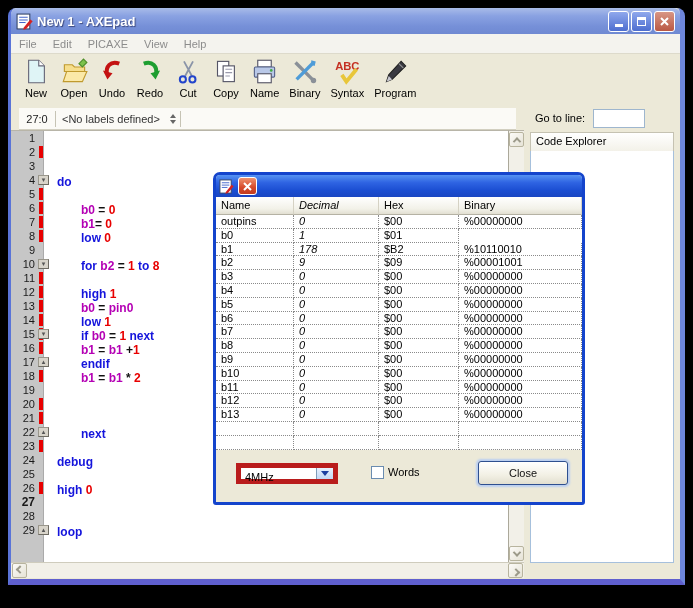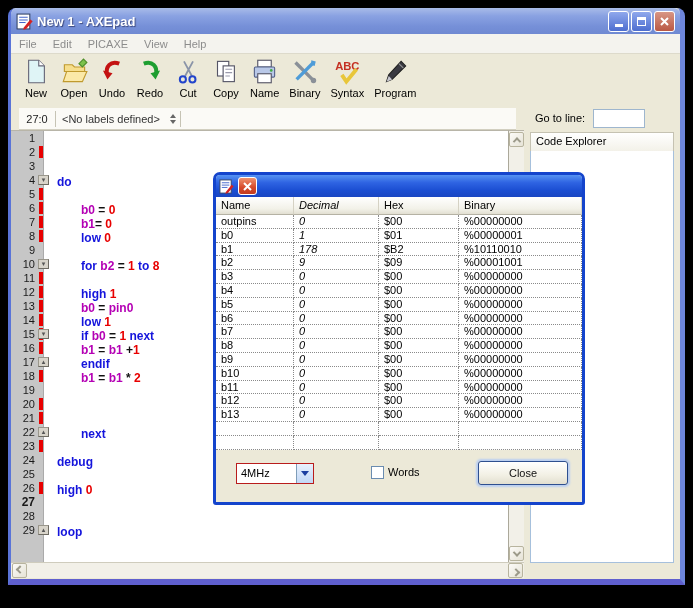--- a/index.html
+++ b/index.html
@@ -103,22 +103,22 @@
   .th-row { display:flex; height:18px;justify-content:center; }
   .th-cell { background:linear-gradient(180deg,#FFFFFF,#F2F1E8 70%,#E2DFD2);
          border-right:1px solid #D5D2C4; border-bottom:1px solid #B5B2A4;
          font-size:11px; color:#000; padding:2px 0 0 5px; }
   .td-row { display:flex; height:13.8px; }
   .td-cell { border-right:1px dotted #8A8A8A; border-bottom:1px dotted #8A8A8A;
          font-size:11px; color:#000; padding:0 0 0 5px; line-height:13px; white-space:nowrap; overflow:hidden; }
   .cw0{width:78px;} .cw1{width:85px;font-style:italic;} .cw2{width:80px;} .cw3{flex:1;}
 
   #dlg-footer { position:absolute; left:0; top:275px; width:366px; height:52px; }
-  #speed-combo { position:absolute; left:20px; top:13px; width:78px; height:21px; background:#fff;
-         border:1px solid #b91c1c; display:flex; }
+  #speed-combo { position:absolute; left:20px; top:13px; width:102px; height:21px; background:#fff;
+         border:5px solid #b91c1c; display:flex; }
   #speed-value { flex:1; font-size:11px; padding:3px 0 0 4px; }
   #speed-drop { width:17px; border-left:1px solid #7F9DB9;
          background:linear-gradient(180deg,#E8F1FD,#C2D8F6); display:flex; align-items:center; justify-content:center; }
   .dd-tri { width:0; height:0; border-left:4px solid transparent; border-right:4px solid transparent;
          border-top:5px solid #1C3FA0; }
   #words-box { position:absolute; left:155px; top:16px; width:13px; height:13px; background:#fff;
          border:1px solid #6A8CB0; }
   #words-label { position:absolute; left:172px; top:16px; font-size:11px; color:#000; }
   #close-btn { position:absolute; left:262px; top:11px; width:90px; height:24px;
          background:linear-gradient(180deg,#FFFFFF,#F2F0E4 60%,#E2DFD0);
@@ -368,21 +368,20 @@
       <div class="td-row">
         <div class="td-cell cw0">outpins</div>
         <div class="td-cell cw1">0</div>
         <div class="td-cell cw2">$00</div>
         <div class="td-cell cw3">%00000000</div>
       </div>
       <div class="td-row">
         <div class="td-cell cw0">b0</div>
         <div class="td-cell cw1">1</div>
         <div class="td-cell cw2">$01</div>
-        <div class="td-cell cw3">%00000001</div>
       </div>
       <div class="td-row">
         <div class="td-cell cw0">b1</div>
         <div class="td-cell cw1">178</div>
         <div class="td-cell cw2">$B2</div>
         <div class="td-cell cw3">%10110010</div>
       </div>
       <div class="td-row">
         <div class="td-cell cw0">b2</div>
         <div class="td-cell cw1">9</div>

